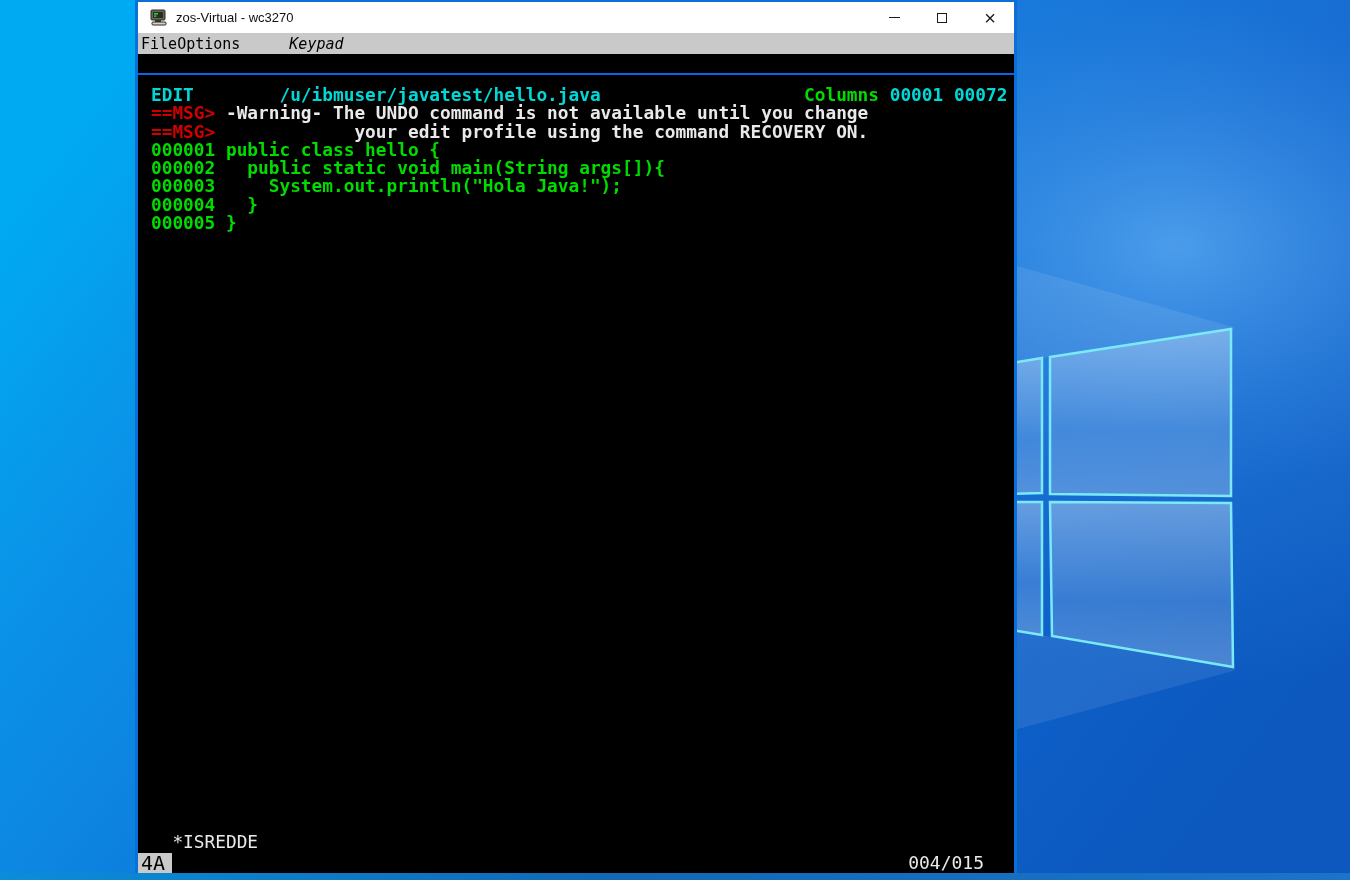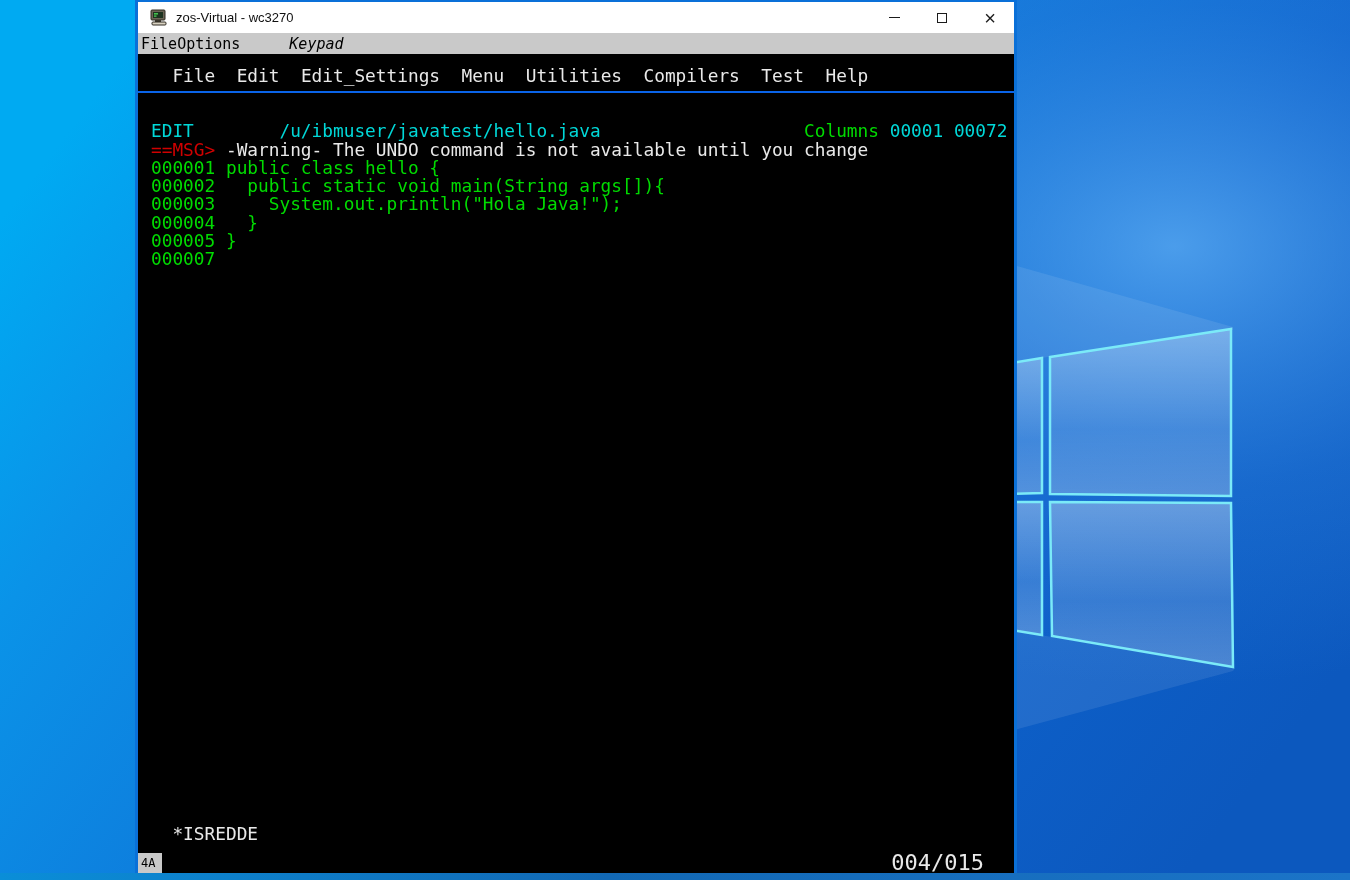--- a/index.html
+++ b/index.html
@@ -32,33 +32,33 @@
   .wmenu span:nth-child(2){}
   .wmenu span:nth-child(3){margin-left:49px;font-style:italic;}
 
   
   .term{flex:1;background:#000;position:relative;
         font-family:"DejaVu Sans Mono",monospace;font-size:17.8px;line-height:18.3px;
         padding:13px 0 0 13px;box-sizing:border-box;overflow:hidden;}
   .actionbar{white-space:pre;color:var(--white);}
   .actionbar span{display:inline;}
   .sep{height:2px;background:var(--sepblue);margin:6px 0 0 -13px;width:876px;}
-  #term-rows{margin-top:29px;}
+  #term-rows{margin-top:11px;font-weight:bold;}
   .trow{white-space:pre;height:18.3px;}
   .c-green{color:var(--green);}
   .c-cyan{color:var(--cyan);}
   .c-red{color:var(--red);}
   .c-blue{color:var(--blue);}
   .c-bblue{color:var(--bblue);}
   .c-white{color:var(--white);}
-  .statusline{position:absolute;bottom:34px;left:13px;white-space:pre;color:var(--white);}
+  .statusline{position:absolute;bottom:26px;left:13px;white-space:pre;color:var(--white);}
   .oia{position:absolute;left:0;right:0;bottom:0;height:24px;}
   .oia-left{position:absolute;left:0;bottom:2px;background:#c9c9c9;color:#000;
-            padding:0 7px 2px 3px;font-size:12px;line-height:20px;}
-  .oia-right{position:absolute;right:30px;bottom:5px;color:var(--white);font-size:22px;}
+            padding:0 7px 2px 3px;font-size:20px;line-height:20px;}
+  .oia-right{position:absolute;right:30px;bottom:5px;color:var(--white);font-size:18px;}
 
   .bottomstrip{position:absolute;left:0;bottom:0;width:1350px;height:7px;z-index:6;
                background:linear-gradient(90deg,#0a8ed8 0%,#1268b4 45%,#1b74c8 100%);}
 </style>
 </head>
 <body>
 
 <svg class="wall" viewBox="0 0 1350 880" xmlns="http://www.w3.org/2000/svg">
   <defs>
     <linearGradient id="bg" x1="0" y1="0.25" x2="1" y2="0.75">
@@ -118,31 +118,30 @@
     </div>
   </div>
 
   <div class="wmenu" id="wmenu">
       <span>File</span>
       <span>Options</span>
       <span>Keypad</span>
     </div>
 
   <div class="term">
-    <div class="actionbar" id="actionbar"><span>  File</span><span>  Edit</span><span>  Edit_Settings</span><span>  Menu</span><span>  Utilities</span><span>  Compilers</span><span>  Test</span><span>  Help</span></div>
     <div class="sep"></div>
     <div id="term-rows">
         <div class="trow"><span class="c-cyan">EDIT        /u/ibmuser/javatest/hello.java                   </span><span class="c-green">Columns </span><span class="c-cyan">00001 00072</span></div>
         <div class="trow"><span class="c-red">==MSG&gt; </span><span class="c-white">-Warning- The UNDO command is not available until you change</span></div>
+        <div class="trow"><span class="c-red">==MSG&gt; </span><span class="c-white">            your edit profile using the command RECOVERY ON.</span></div>
         <div class="trow"><span class="c-green">000001 public class hello {</span></div>
         <div class="trow"><span class="c-green">000002   public static void main(String args[]){</span></div>
         <div class="trow"><span class="c-green">000003     System.out.println("Hola Java!");</span></div>
         <div class="trow"><span class="c-green">000004   }</span></div>
         <div class="trow"><span class="c-green">000005 }</span></div>
-        <div class="trow"><span class="c-green">000007</span></div>
       </div>
     <div class="statusline">  *ISREDDE</div>
     <div class="oia">
       <span class="oia-left">4A</span>
       <span class="oia-right">004/015</span>
     </div>
   </div>
 
 </div>
 

